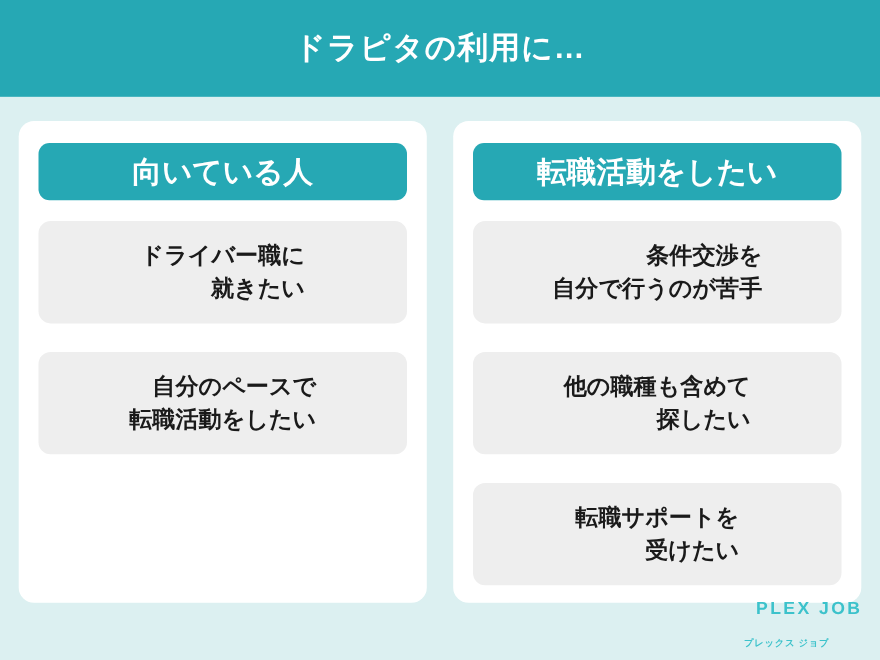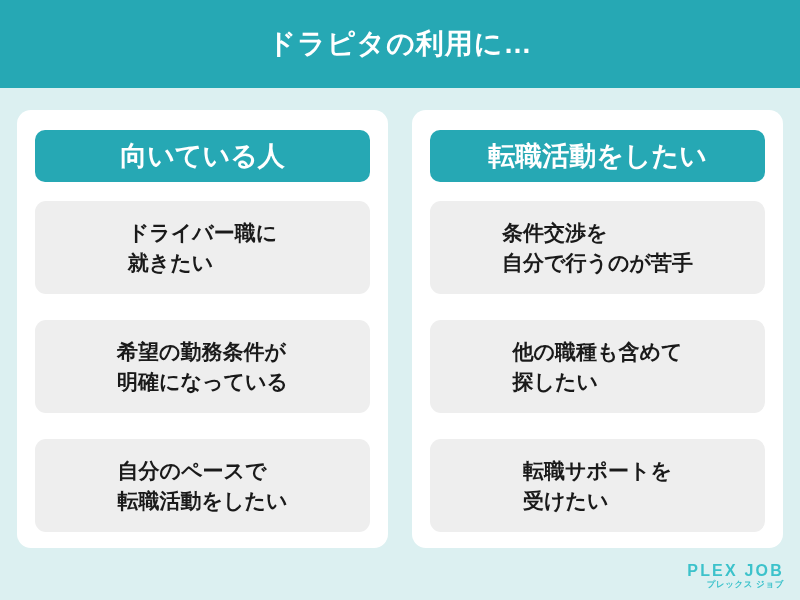--- a/index.html
+++ b/index.html
@@ -95,21 +95,21 @@
     display: flex;
     align-items: center;
     justify-content: center;
     flex: 0 0 auto;
   }
   .item-text {
     color: #1a1a1a;
     font-size: 21px;
     font-weight: bold;
     line-height: 1.42;
-    text-align: left;
+    text-align: right;
     padding: 0 8px;
     white-space: pre-line;
   }
 
   
   .logo {
     position: absolute;
     right: 16px;
     bottom: 12px;
     text-align: center;
@@ -125,22 +125,21 @@
     display: block;
     margin-left: 41px;
   }
   .logo-sub {
     color: #3cc2cb;
     font-size: 8.5px;
     font-weight: bold;
     letter-spacing: 0.6px;
     line-height: 1;
     display: block;
-    margin-top: 1px;
-    text-align: right;
+    margin-top: 18px;
   }
 </style>
 </head>
 <body>
 
 <div id="slide">
 
   <div class="header-band">
     <div class="header-title">ドラピタの利用に…</div>
   </div>
@@ -148,24 +147,20 @@
   <div class="columns">
 
     <div class="card">
       <div class="card-header">
         <span class="card-header-label">向いている人</span>
       </div>
       <div class="item-list">
         <div class="item">
           <span class="item-text">ドライバー職に
 就きたい</span>
-        </div>
-        <div class="item">
-          <span class="item-text">希望の勤務条件が
-明確になっている</span>
         </div>
         <div class="item">
           <span class="item-text">自分のペースで
 転職活動をしたい</span>
         </div>
       </div>
     </div>
 
     <div class="card">
       <div class="card-header">

